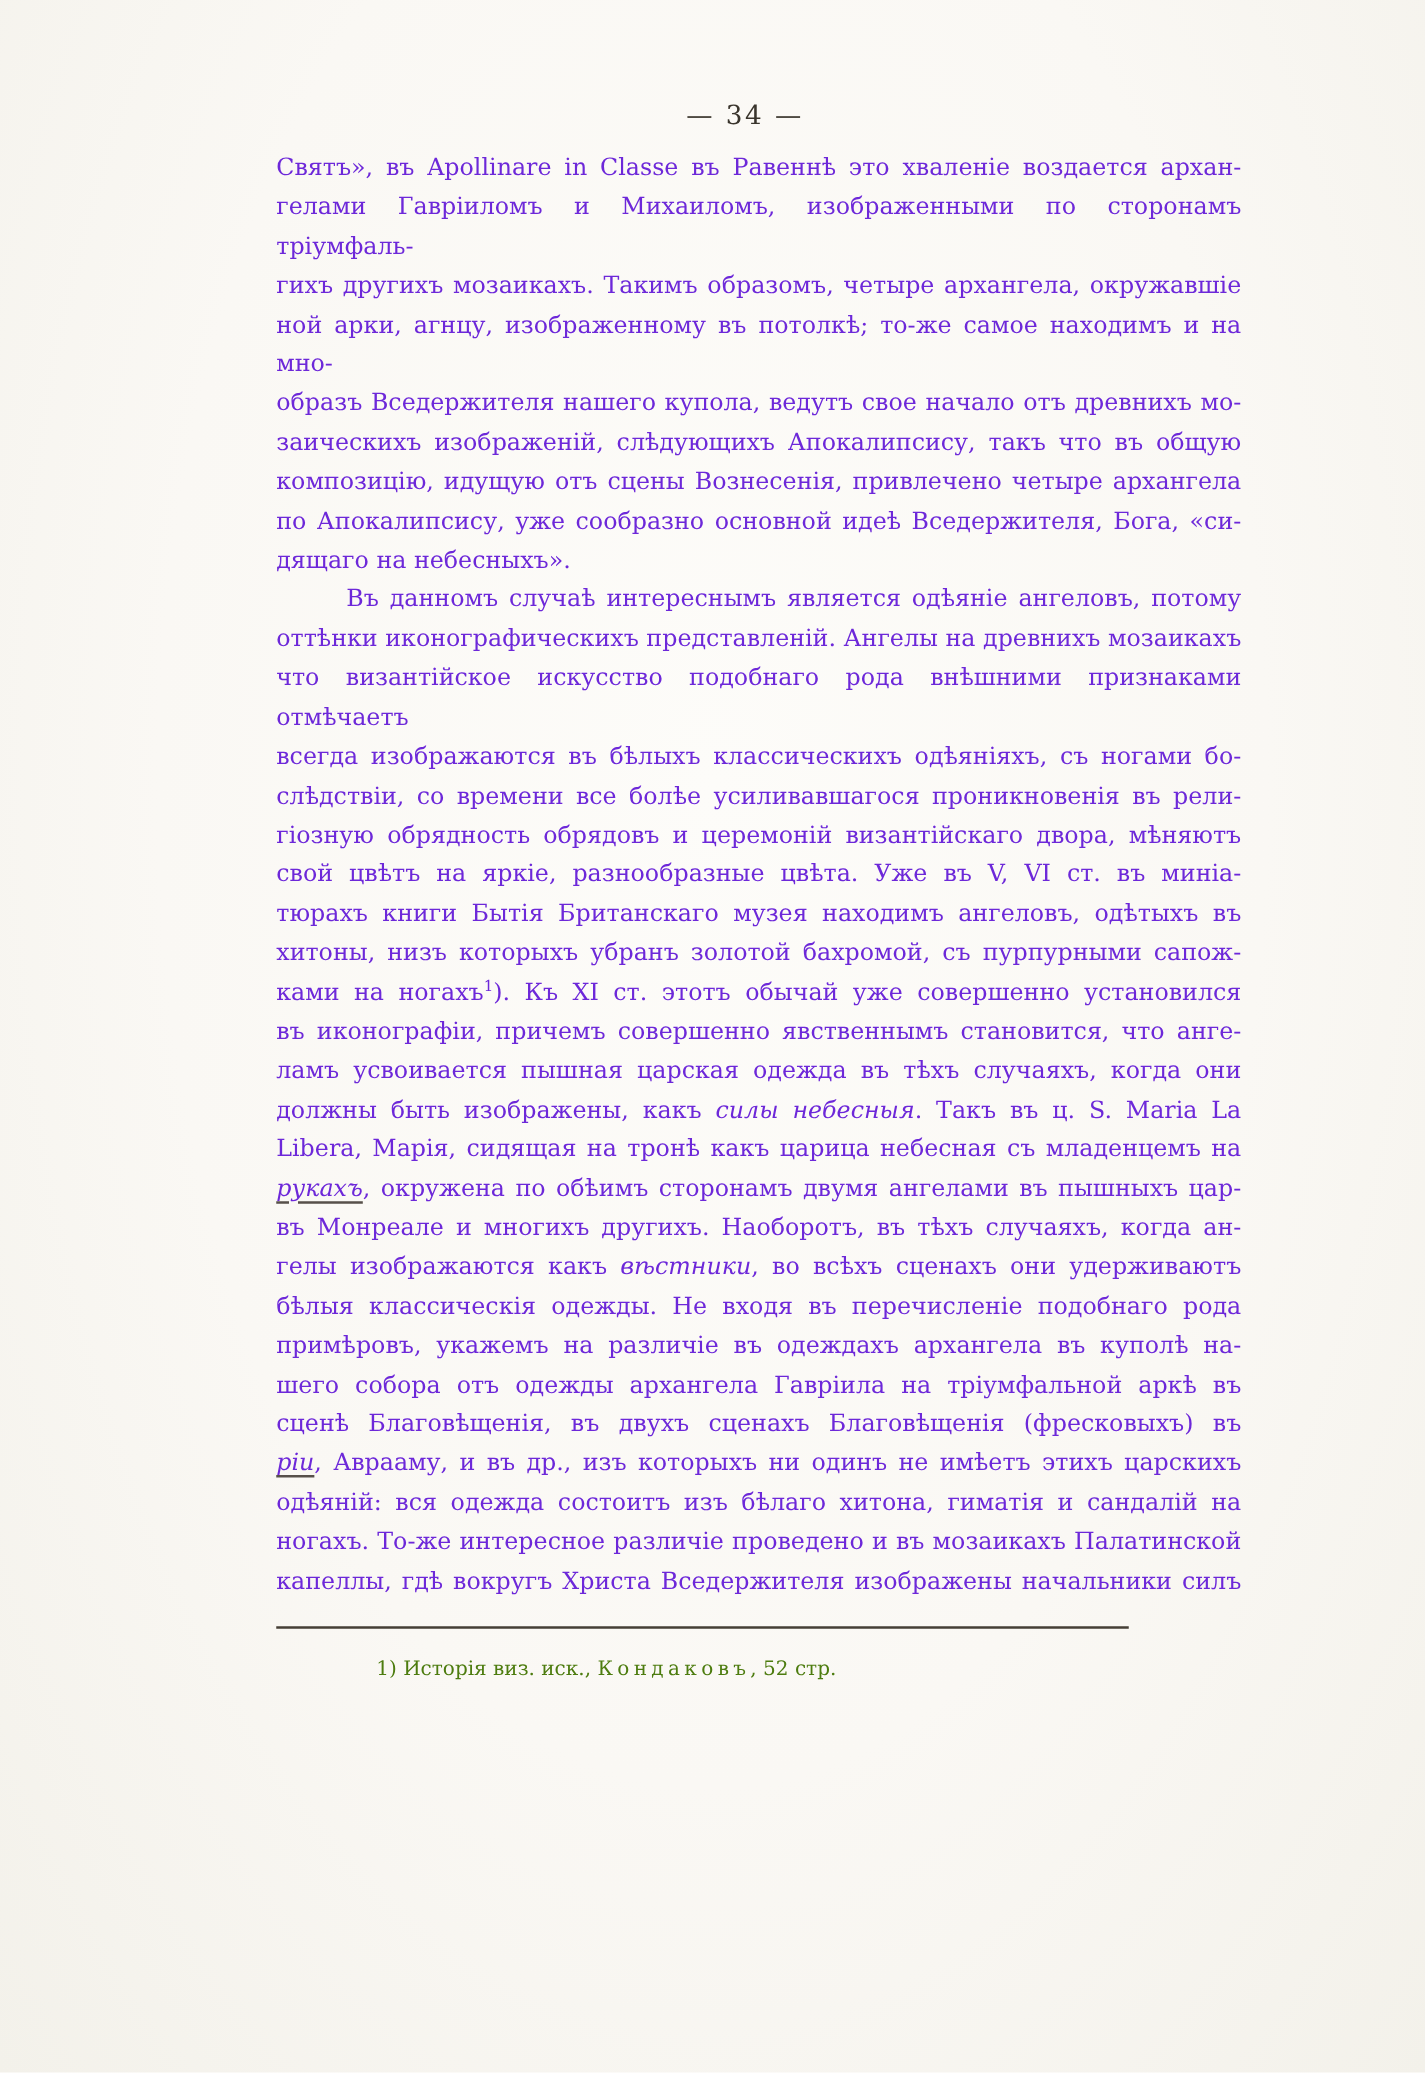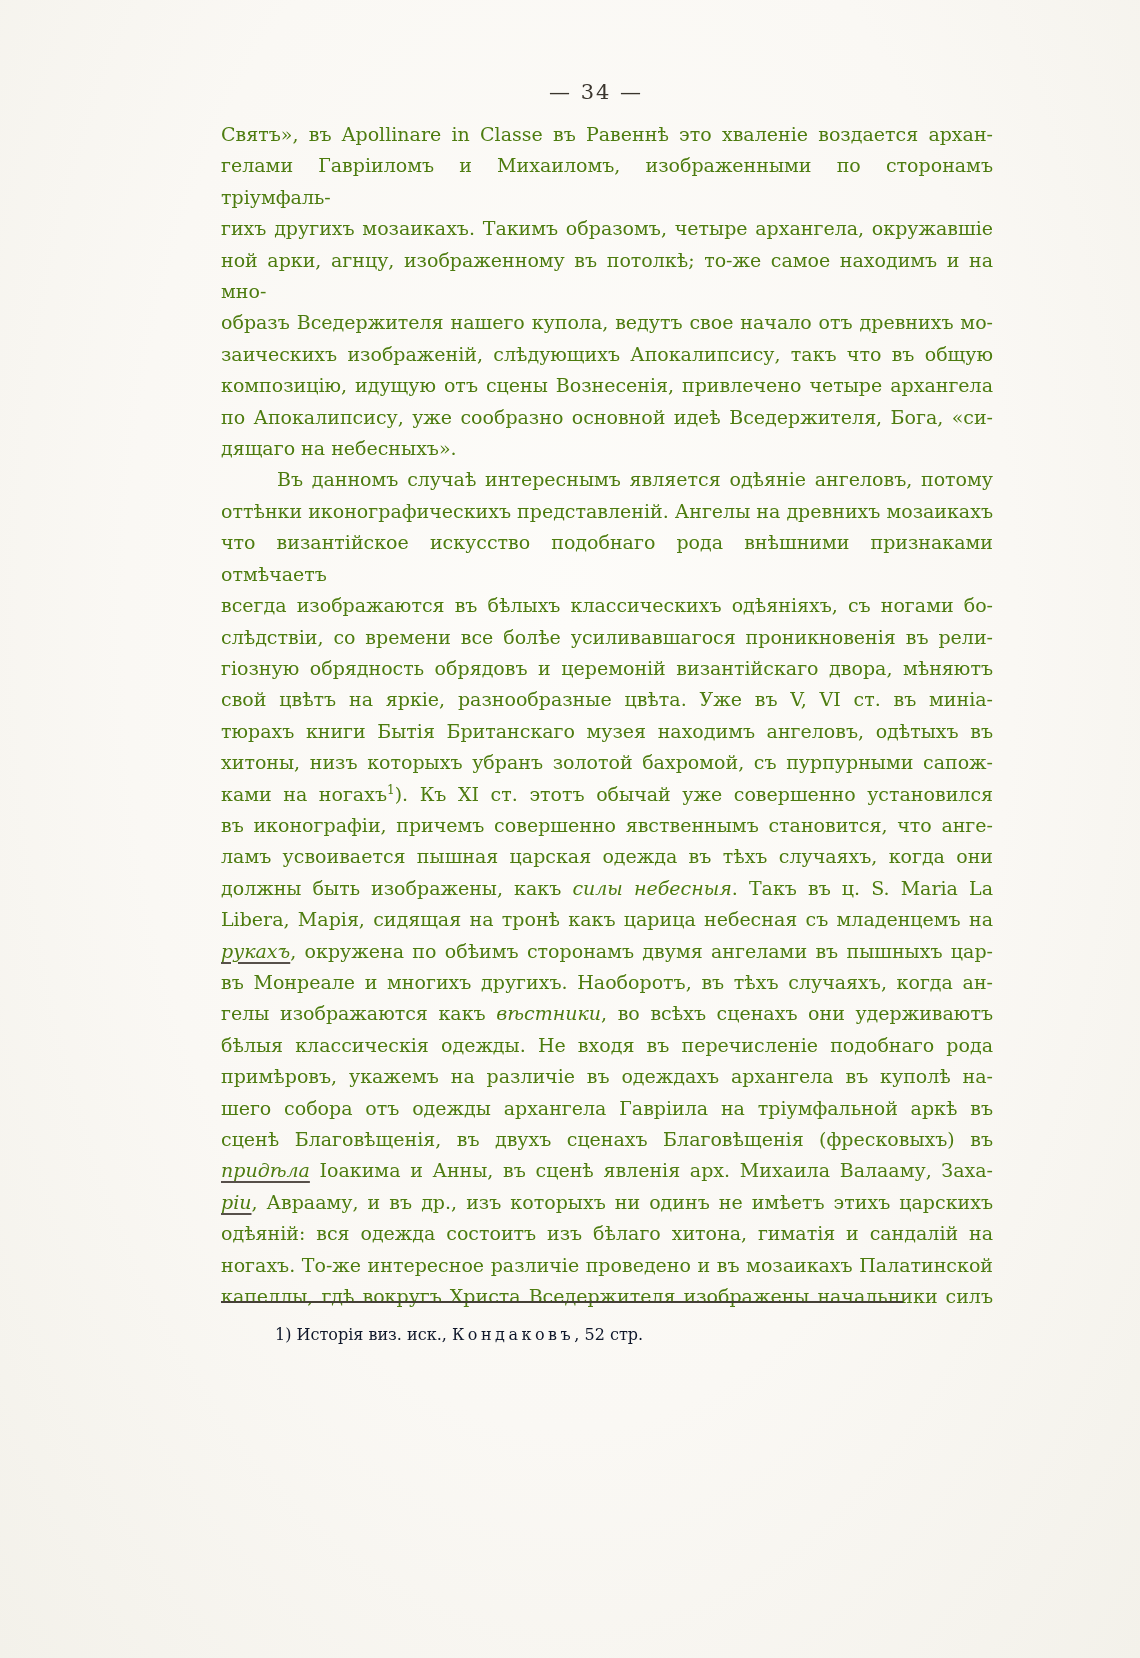--- a/index.html
+++ b/index.html
@@ -24,21 +24,21 @@
     color: #3a352d;
   }
 
   .text-block {
     position: absolute;
     top: 119px;
     left: 221px;
     width: 772px;
     font-size: 19px;
     line-height: 31.4px;
-    color: #4d7c0f;
+    color: #6d28d9;
   }
 
   .paragraph { margin: 0; }
 
   .line {
     text-align: justify;
     text-align-last: justify;
   }
   .line.last { text-align-last: left; }
   .line.indent { padding-left: 56px; }
@@ -63,24 +63,24 @@
     top: 1301px;
     left: 221px;
     width: 682px;
     height: 2px;
     background: #453f36;
   }
 
   .footnote {
     position: absolute;
     top: 1322px;
-    left: 275px;
+    left: 301px;
     font-size: 16px;
     line-height: 26px;
-    color: #0f172a;
+    color: #4d7c0f;
   }
 </style>
 </head>
 <body>
 
 <div class="page-number">— 34 —</div>
 
 <div class="text-block">
     <div class="paragraph">
       <div class="line"><span>Святъ», въ Apollinare in Classe въ Равеннѣ это хваленіе воздается архан-</span></div>
@@ -108,21 +108,20 @@
       <div class="line"><span>ламъ усвоивается пышная царская одежда въ тѣхъ случаяхъ, когда они</span></div>
       <div class="line"><span>должны быть изображены, какъ </span><span class="em">силы небесныя</span><span>. Такъ въ ц. S. Maria La</span></div>
       <div class="line"><span>Libera, Марія, сидящая на тронѣ какъ царица небесная съ младенцемъ на</span></div>
       <div class="line"><span class="u">рукахъ</span><span>, окружена по обѣимъ сторонамъ двумя ангелами въ пышныхъ цар-</span></div>
       <div class="line"><span>въ Монреале и многихъ другихъ. Наоборотъ, въ тѣхъ случаяхъ, когда ан-</span></div>
       <div class="line"><span>гелы изображаются какъ </span><span class="em">вѣстники</span><span>, во всѣхъ сценахъ они удерживаютъ</span></div>
       <div class="line"><span>бѣлыя классическія одежды. Не входя въ перечисленіе подобнаго рода</span></div>
       <div class="line"><span>примѣровъ, укажемъ на различіе въ одеждахъ архангела въ куполѣ на-</span></div>
       <div class="line"><span>шего собора отъ одежды архангела Гавріила на тріумфальной аркѣ въ</span></div>
       <div class="line"><span>сценѣ Благовѣщенія, въ двухъ сценахъ Благовѣщенія (фресковыхъ) въ</span></div>
-      <div class="line"><span class="u">придѣла</span><span> Іоакима и Анны, въ сценѣ явленія арх. Михаила Валааму, Заха-</span></div>
       <div class="line"><span class="u">ріи</span><span>, Аврааму, и въ др., изъ которыхъ ни одинъ не имѣетъ этихъ царскихъ</span></div>
       <div class="line"><span>одѣяній: вся одежда состоитъ изъ бѣлаго хитона, гиматія и сандалій на</span></div>
       <div class="line"><span>ногахъ. То-же интересное различіе проведено и въ мозаикахъ Палатинской</span></div>
       <div class="line"><span>капеллы, гдѣ вокругъ Христа Вседержителя изображены начальники силъ</span></div>
     </div>
   </div>
 
 <div class="footnote-rule"></div>
 
 <div class="footnote">

